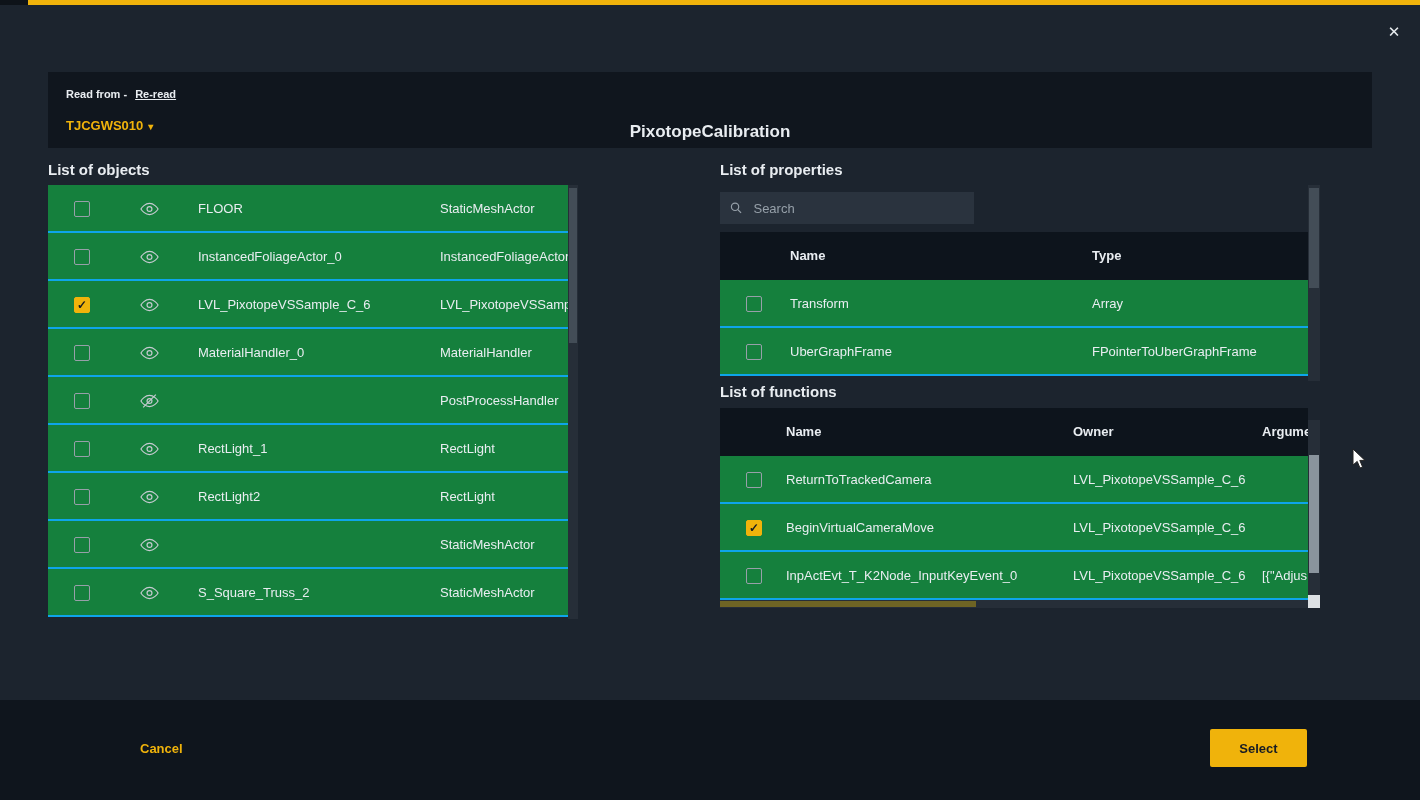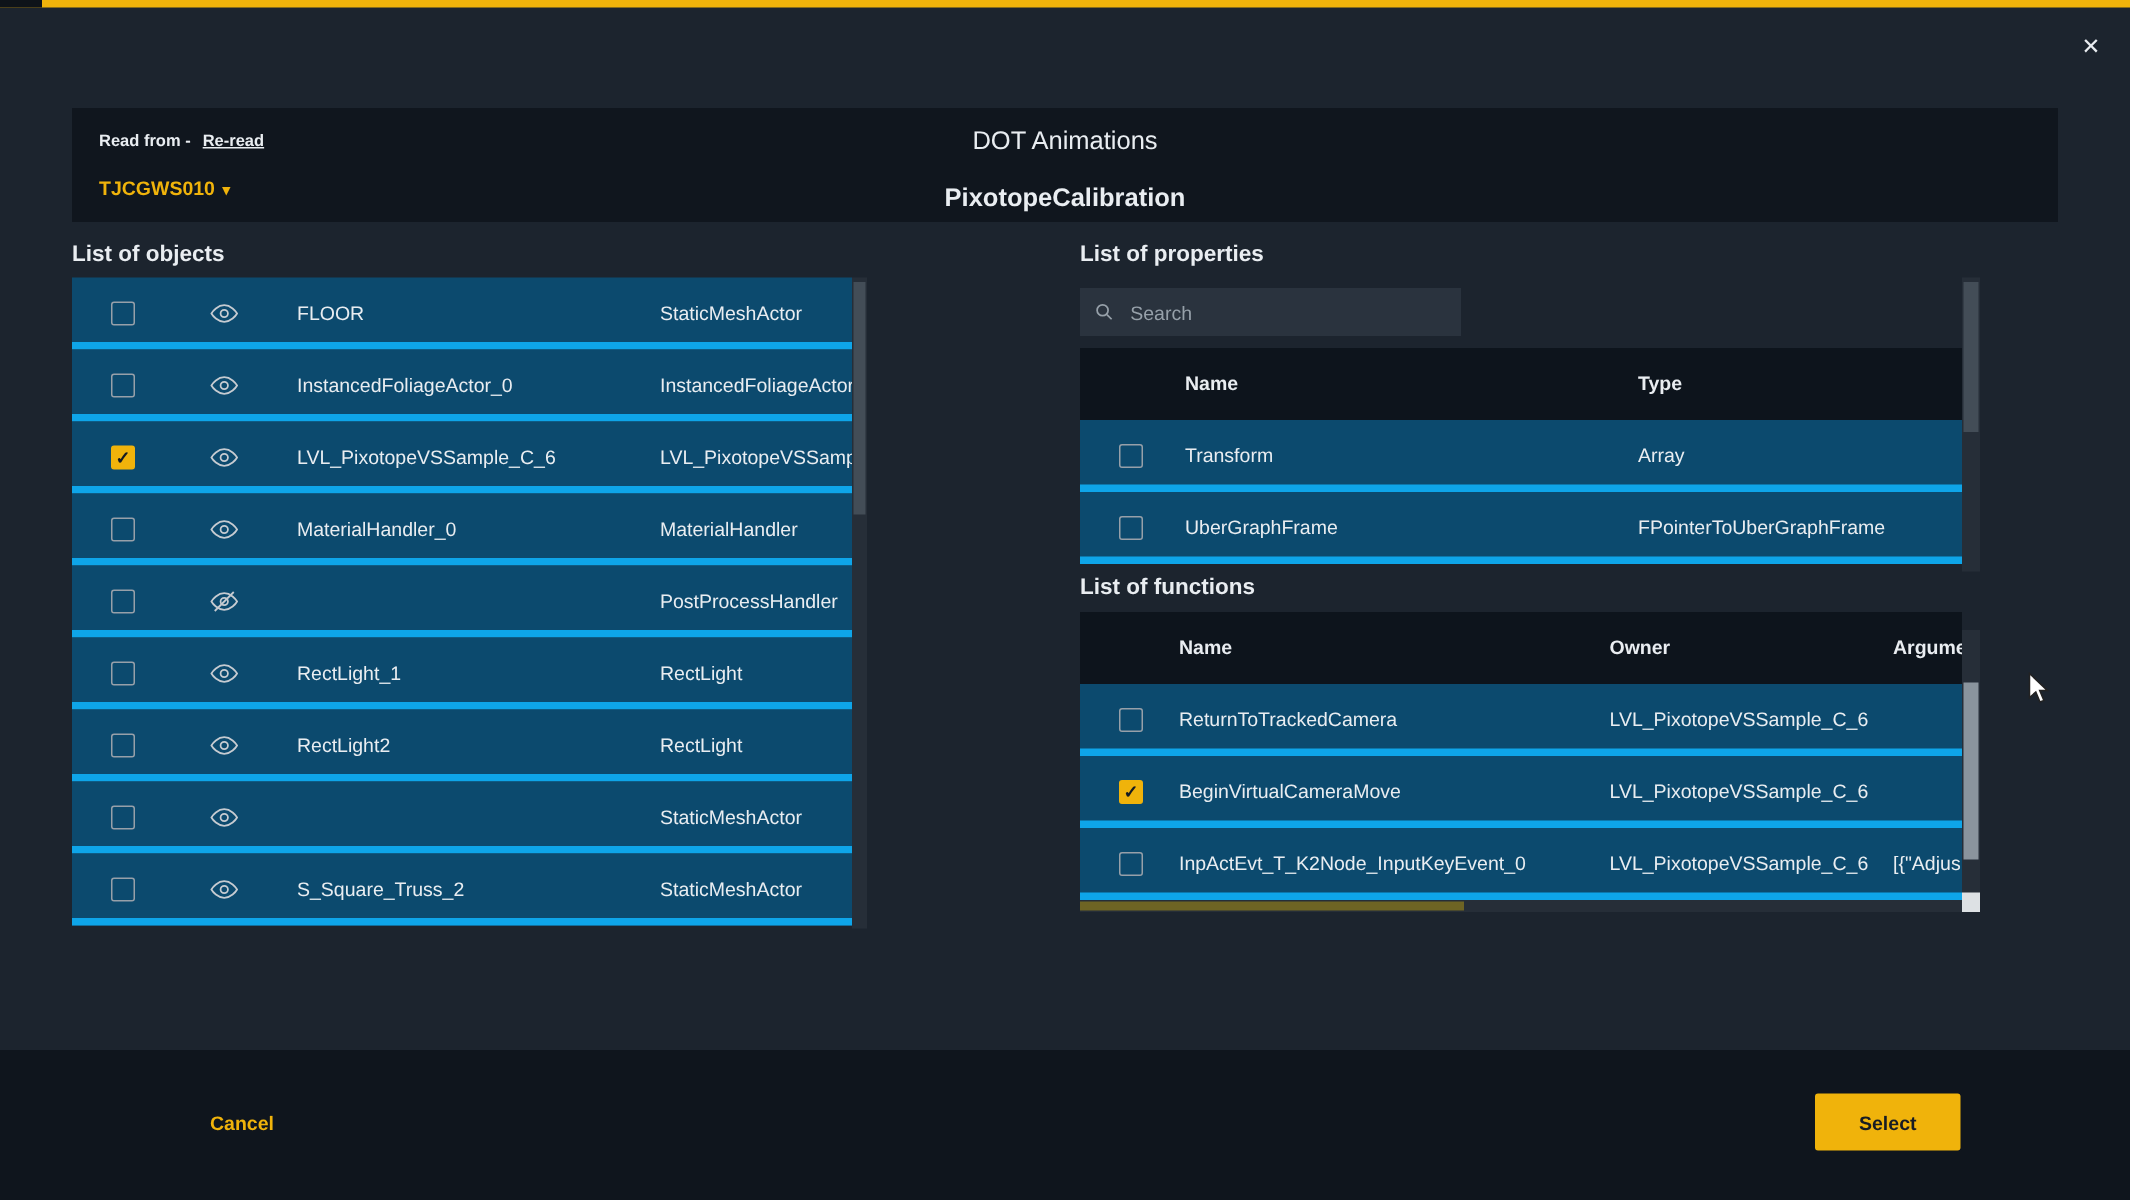--- a/index.html
+++ b/index.html
@@ -28,21 +28,21 @@
   #h-funcs{left:720px;top:383px;}
   
   .searchbox{position:absolute;left:720px;top:192px;width:254px;height:32px;background:#2a333e;
     display:flex;align-items:center;padding:0 10px;gap:9px;box-sizing:border-box;}
   .searchbox input{background:transparent;border:none;outline:none;color:#fde047;
     font-size:13px;font-family:inherit;width:100%;}
   .searchbox input::placeholder{color:#96a0a9;}
   
   #objects-list{position:absolute;left:48px;top:185px;width:530px;height:434px;}
   #objects-rows{position:absolute;left:0;top:0;width:520px;}
-  .row{position:relative;height:48px;background:#0c4a6e;border-bottom:5px solid #0ea5e9;
+  .row{position:relative;height:48px;background:#15803d;border-bottom:2px solid #0ea5e9;
     overflow:hidden;box-sizing:border-box;}
   .thead{position:relative;height:48px;background:#0d141c;font-weight:700;overflow:hidden;}
   .cell{position:absolute;top:0;line-height:47px;white-space:nowrap;}
   .cb{position:absolute;left:26px;top:16px;width:16px;height:16px;border:1px solid #97a0a9;
     border-radius:2px;display:flex;align-items:center;justify-content:center;
     font-size:12px;font-weight:700;color:#141a22;cursor:pointer;box-sizing:border-box;}
   .cb.checked{background:#f0b30b;border-color:#f0b30b;}
   .eye{position:absolute;left:92px;top:16px;cursor:pointer;}
   .obj-name{left:150px;}
   .obj-type{left:392px;}
@@ -80,21 +80,20 @@
 <div class="topbar-notch"></div>
 <div class="close">✕</div>
 
 <div class="header">
   <div class="readfrom">
     <span>Read from -</span><span class="reread">Re-read</span>
   </div>
   <div class="device">
     <span>TJCGWS010</span><span class="chev">▾</span>
   </div>
-  <div class="hdrtitle">DOT Animations</div>
   <div class="hdrsub">PixotopeCalibration</div>
 </div>
 
 <div class="heading" id="h-objects">List of objects</div>
 
 <div id="objects-list">
   <div id="objects-rows">
       <div class="row">
         <span class="cb"></span>
         <span class="eye"><svg width="19" height="16" viewBox="0 0 24 18">

